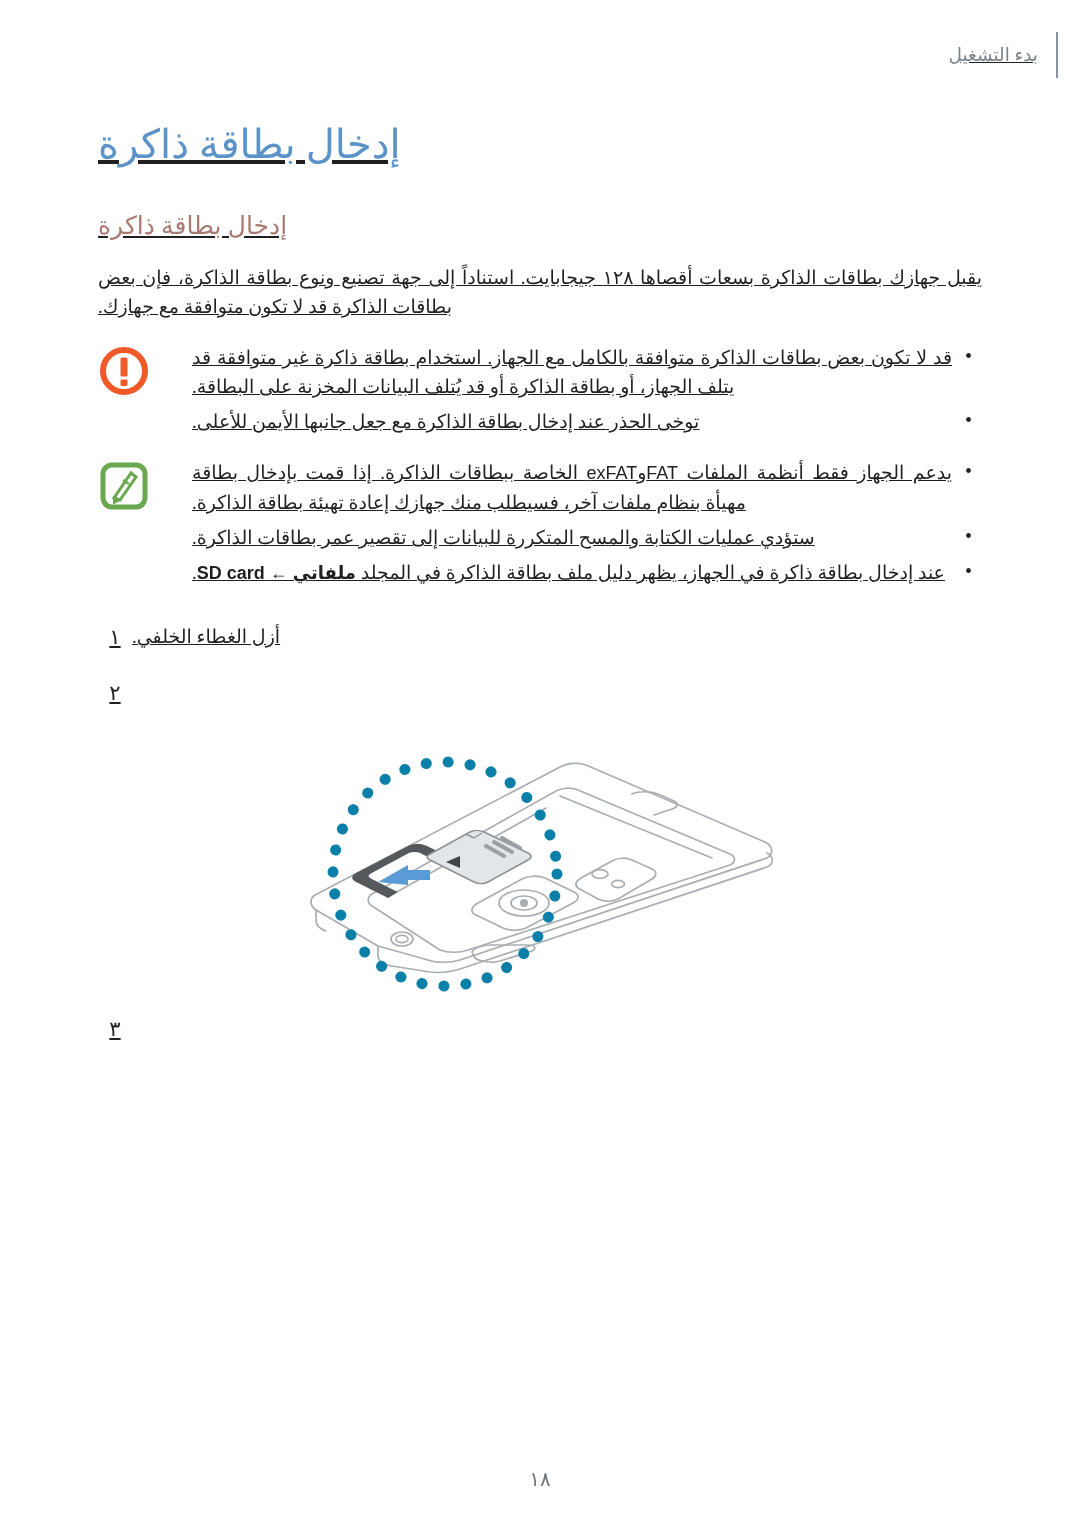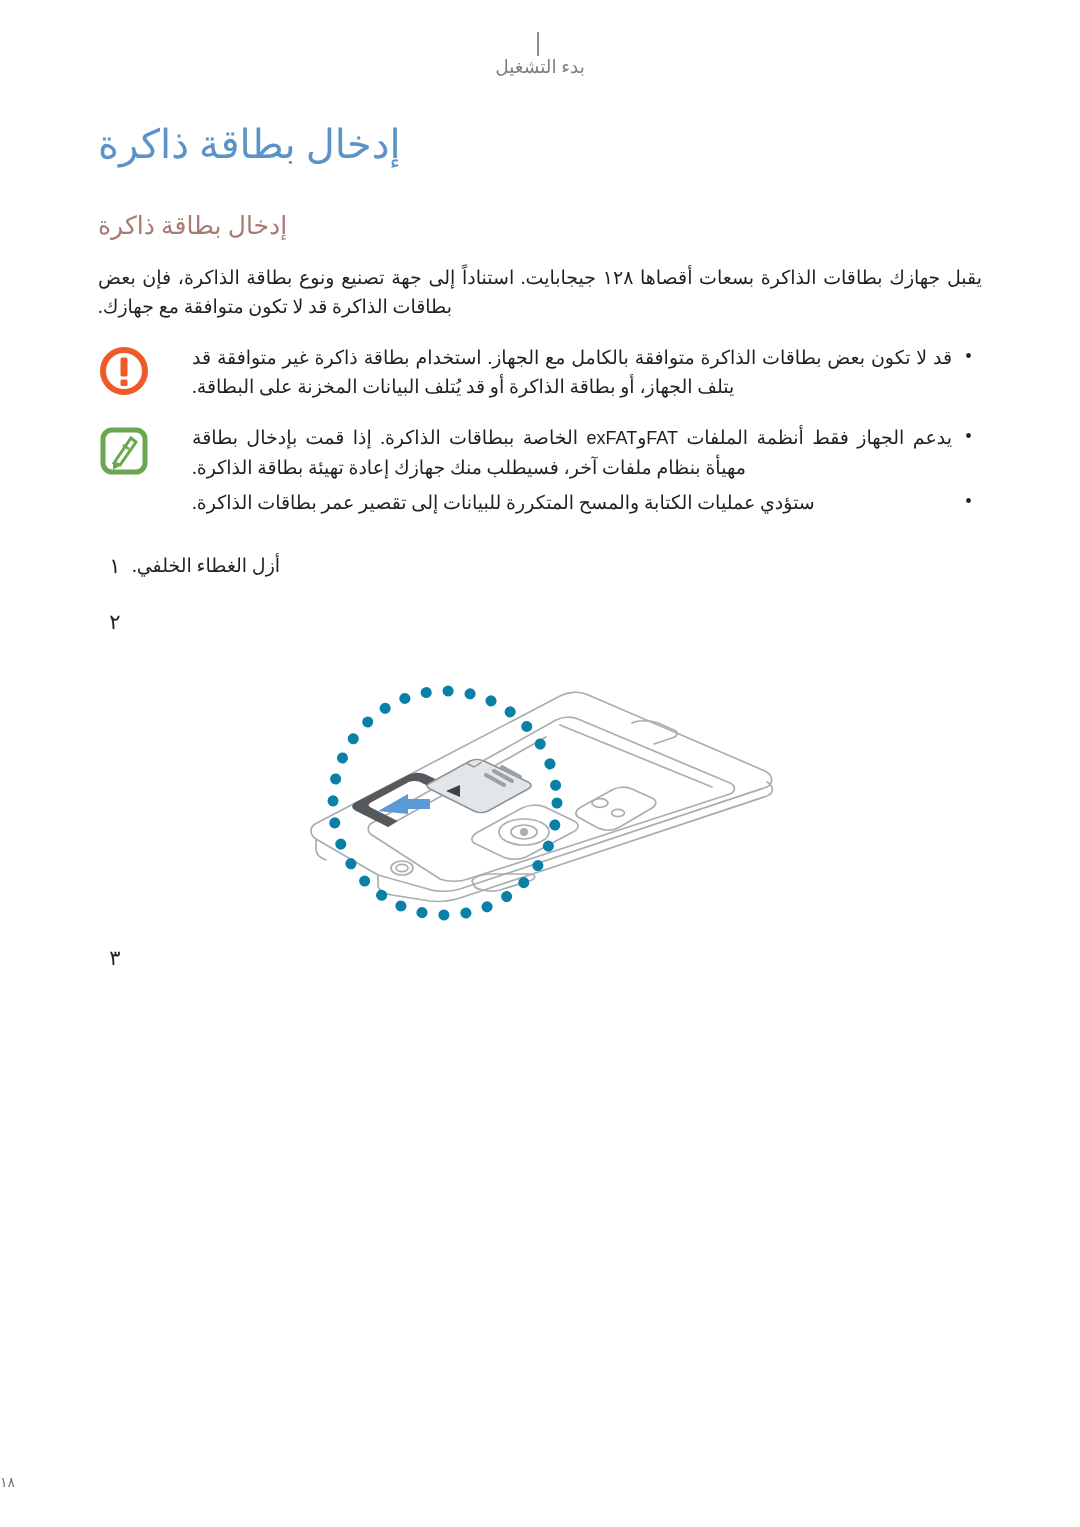--- a/index.html
+++ b/index.html
@@ -17,24 +17,25 @@
   }
 
   
   .page-header {
     position: absolute;
     top: 32px;
     right: 0;
     left: 0;
     height: 46px;
     display: flex;
-    flex-direction: column;
+    flex-direction: row;
     align-items: center;
     justify-content: flex-start;
     padding-right: 0;
+    text-decoration: underline;
   }
   .header-rule {
     width: 2px;
     height: 46px;
     background: #8c9299;
     margin-left: 18px;
     margin-right: 22px;
   }
   .header-text {
     font-size: 18.5px;
@@ -45,20 +46,21 @@
   }
 
   
   .content {
     position: absolute;
     top: 0;
     right: 0;
     width: 1080px;
     padding: 0 98px 0 98px;
     box-sizing: border-box;
+    text-decoration: underline;
   }
 
   .chapter-title {
     margin-top: 120px;
     text-align: left;
     font-size: 40px;
     line-height: 1.25;
     font-weight: normal;
     color: #5b93c9;
     font-family: "Liberation Serif", "DejaVu Serif", serif;
@@ -167,22 +169,22 @@
     position: relative;
   }
   .figure svg { display: block; }
 
   
   .folio {
     position: absolute;
     bottom: 36px;
     left: 0;
     right: 0;
-    text-align: left;
-    font-size: 14px;
+    text-align: center;
+    font-size: 20px;
     color: #6f767c;
     font-family: "Liberation Serif", "DejaVu Serif", serif;
   }
 </style>
 </head>
 <body>
 
 <div class="page-header">
   <div class="header-rule"></div>
   <div class="header-text">بدء التشغيل</div>
@@ -199,35 +201,37 @@
   <div class="callout">
     <div class="callout-icon">
       <svg viewBox="0 0 52 52" width="52" height="52" aria-hidden="true">
         <circle cx="26" cy="26" r="21" fill="none" stroke="#ef5a28" stroke-width="6"></circle>
         <rect x="22.5" y="12.5" width="7" height="19" rx="1.6" fill="#ef5a28"></rect>
         <rect x="22.5" y="34.5" width="7" height="6.5" rx="1.4" fill="#ef5a28"></rect>
       </svg>
     </div>
     <ul class="callout-list">
       <li>قد لا تكون بعض بطاقات الذاكرة متوافقة بالكامل مع الجهاز. استخدام بطاقة ذاكرة غير متوافقة قد يتلف الجهاز، أو بطاقة الذاكرة أو قد يُتلف البيانات المخزنة على البطاقة.</li>
+      <li>توخى الحذر عند إدخال بطاقة الذاكرة مع جعل جانبها الأيمن للأعلى.</li>
     </ul>
   </div>
 
   <div class="callout">
     <div class="callout-icon">
       <svg viewBox="0 0 52 52" width="52" height="52" aria-hidden="true">
         <rect x="5" y="5" width="42" height="42" rx="9" ry="9" fill="#ffffff" stroke="#6aa84f" stroke-width="5"></rect>
         <path d="M16 38 L33 13 L38 17 L22 40 Z" fill="none" stroke="#6aa84f" stroke-width="3"></path>
         <path d="M16 38 L22 40 L16 43 Z" fill="#6aa84f" stroke="#6aa84f" stroke-width="2"></path>
         <path d="M25 20 L31 24" fill="none" stroke="#6aa84f" stroke-width="2.5"></path>
       </svg>
     </div>
     <ul class="callout-list">
       <li><span>يدعم الجهاز فقط أنظمة الملفات </span><span class="latin">FAT</span><span>و</span><span class="latin">exFAT</span><span> الخاصة ببطاقات الذاكرة. إذا قمت بإدخال بطاقة مهيأة بنظام ملفات آخر، فسيطلب منك جهازك إعادة تهيئة بطاقة الذاكرة.</span></li>
       <li>ستؤدي عمليات الكتابة والمسح المتكررة للبيانات إلى تقصير عمر بطاقات الذاكرة.</li>
+      <li><span>عند إدخال بطاقة ذاكرة في الجهاز، يظهر دليل ملف بطاقة الذاكرة في المجلد </span><span class="bold-path">ملفاتي ← SD card</span><span>.</span></li>
     </ul>
   </div>
 
   <div class="steps">
     <div class="step">
       <div class="step-text">أزل الغطاء الخلفي.</div>
       <div class="step-num">١</div>
     </div>
     <div class="step">
       <div class="step-num">٢</div>

